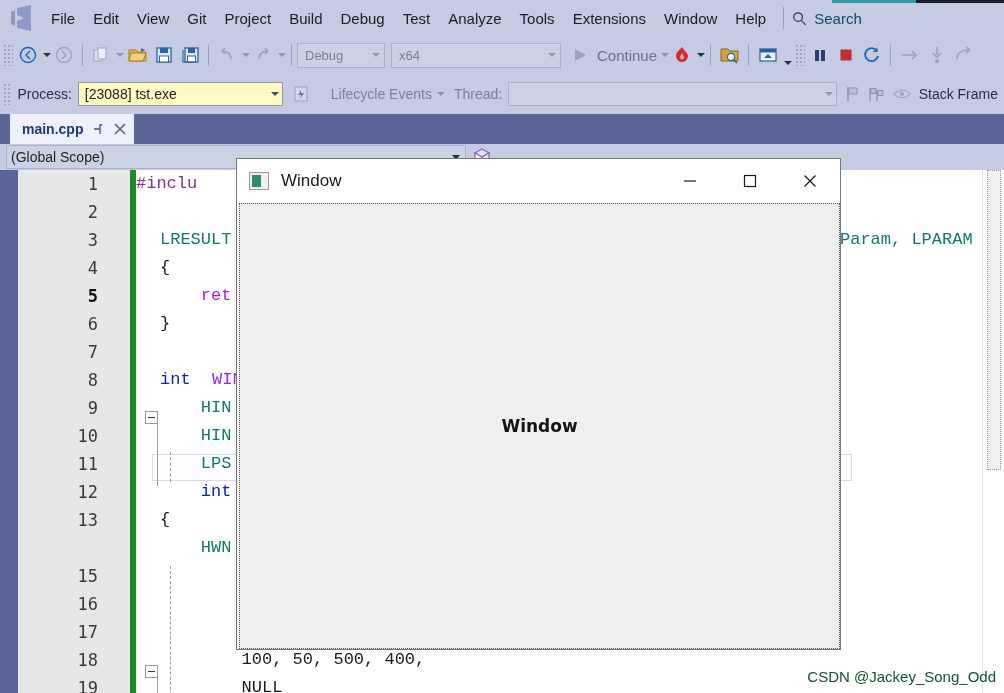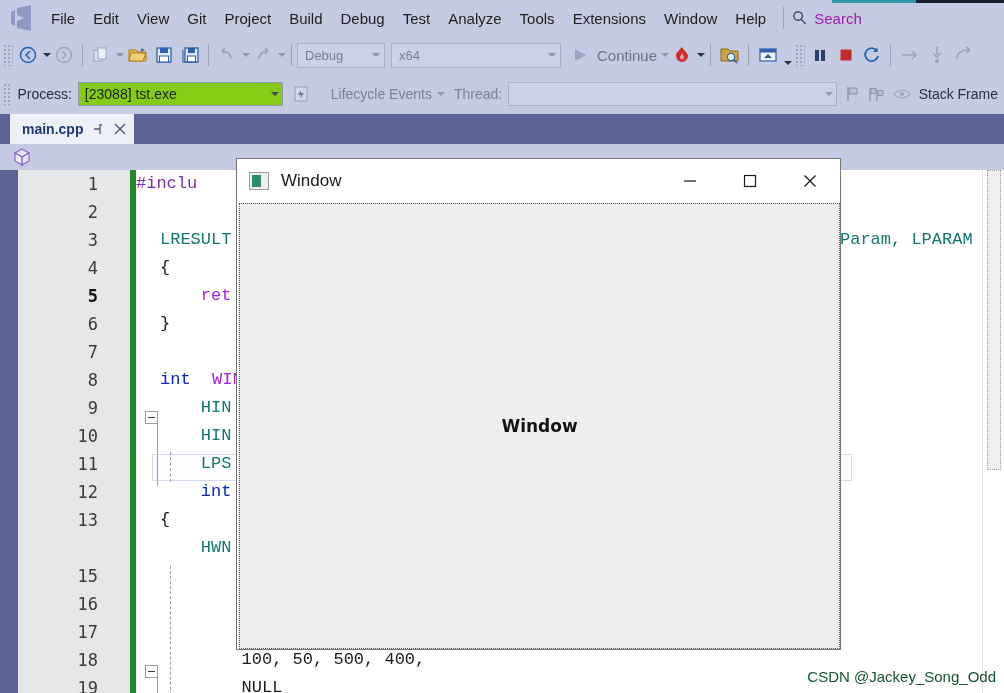--- a/index.html
+++ b/index.html
@@ -17,21 +17,21 @@
     position: absolute; left: 0; top: 0; width: 1004px; height: 36px;
     background: #c5cbe2;
     display: flex; align-items: center;
   }
   .vs-logo { width: 38px; height: 30px; margin-left: 4px; display:flex; align-items:center; justify-content:center; }
   .menubar .mitem {
     font-size: 15px; color: #1e1e1e; padding: 0 9px; height: 30px;
     display: flex; align-items: center; cursor: default; white-space: nowrap;
   }
   .menu-sep { width: 1px; height: 22px; background: #9aa3c4; margin: 0 8px; }
-  .searchbox { display: flex; align-items: flex-start; gap: 7px; font-size: 15px; color: #a21caf; }
+  .searchbox { display: flex; align-items: center; gap: 7px; font-size: 15px; color: #0c4a6e; }
   .searchbox .mag { width: 15px; height: 15px; }
   .tealmark { position:absolute; right: 88px; top: 0; width: 84px; height: 3px; background: #2e9ca8; }
   .darkmark { position:absolute; right: 0px; top: 0; width: 88px; height: 3px; background: #1b1f2a; }
 
   
   .toolbar1 {
     position: absolute; left: 0; top: 36px; width: 1004px; height: 38px;
     background: #c5cbe2; display: flex; align-items: center;
   }
   .grip { width: 10px; height: 22px; margin-left: 3px; margin-right: 2px;
@@ -53,21 +53,21 @@
   .continue-lbl { font-size: 15px; color: #6d7285; margin: 0 2px 0 4px; white-space:nowrap; }
 
   
   .toolbar2 {
     position: absolute; left: 0; top: 74px; width: 1004px; height: 40px;
     background: #c5cbe2; display: flex; align-items: center;
   }
   .lbl2 { font-size: 14px; color: #2a2f45; margin: 0 6px 0 4px; white-space:nowrap; }
   .lbl2.dim { color:#7b8096; }
   .input2 {
-    height: 24px; background: #84cc16; border: 1px solid #8e96b4;
+    height: 24px; background: #fef9c3; border: 1px solid #8e96b4;
     display:flex; align-items:center; justify-content:space-between;
     font-size: 14px; color: #1e1e1e; padding: 0 3px 0 6px;
   }
   .input2.empty { background:#ccd2e6; border-color:#a9b1cd; }
   .input2 .ar { width:0;height:0;border-left:4px solid transparent;border-right:4px solid transparent;
                 border-top:4px solid #45495c; margin-left:6px; }
   .input2.empty .ar { border-top-color:#8e95ad; }
 
   
   .tabarea { position:absolute; left:0; top:114px; width:1004px; height: 30px; background: #5a6496; }
@@ -392,20 +392,24 @@
       <span class="xc">
         <svg width="12" height="12" viewBox="0 0 12 12">
           <path d="M1 1 L11 11 M11 1 L1 11" stroke="#4a5578" stroke-width="1.4"></path>
         </svg>
       </span>
     </div>
   </div>
 
   <div class="navbar">
     <div style="width:6px"></div>
+    <div class="navdd" style="width:460px">
+      <span>(Global Scope)</span>
+      <span class="ar"></span>
+    </div>
     <span style="margin-left:6px;display:flex;align-items:center">
       <svg width="20" height="20" viewBox="0 0 20 20">
         <path d="M10 2 L17 6 L10 10 L3 6 Z" fill="#e8e4f5" stroke="#8763c9" stroke-width="1.2"></path>
         <path d="M3 6 V14 L10 18 V10 Z" fill="#f3f0fb" stroke="#8763c9" stroke-width="1.2"></path>
         <path d="M17 6 V14 L10 18 V10 Z" fill="#e8e4f5" stroke="#8763c9" stroke-width="1.2"></path>
       </svg>
     </span>
   </div>
 
   <div class="editor">

